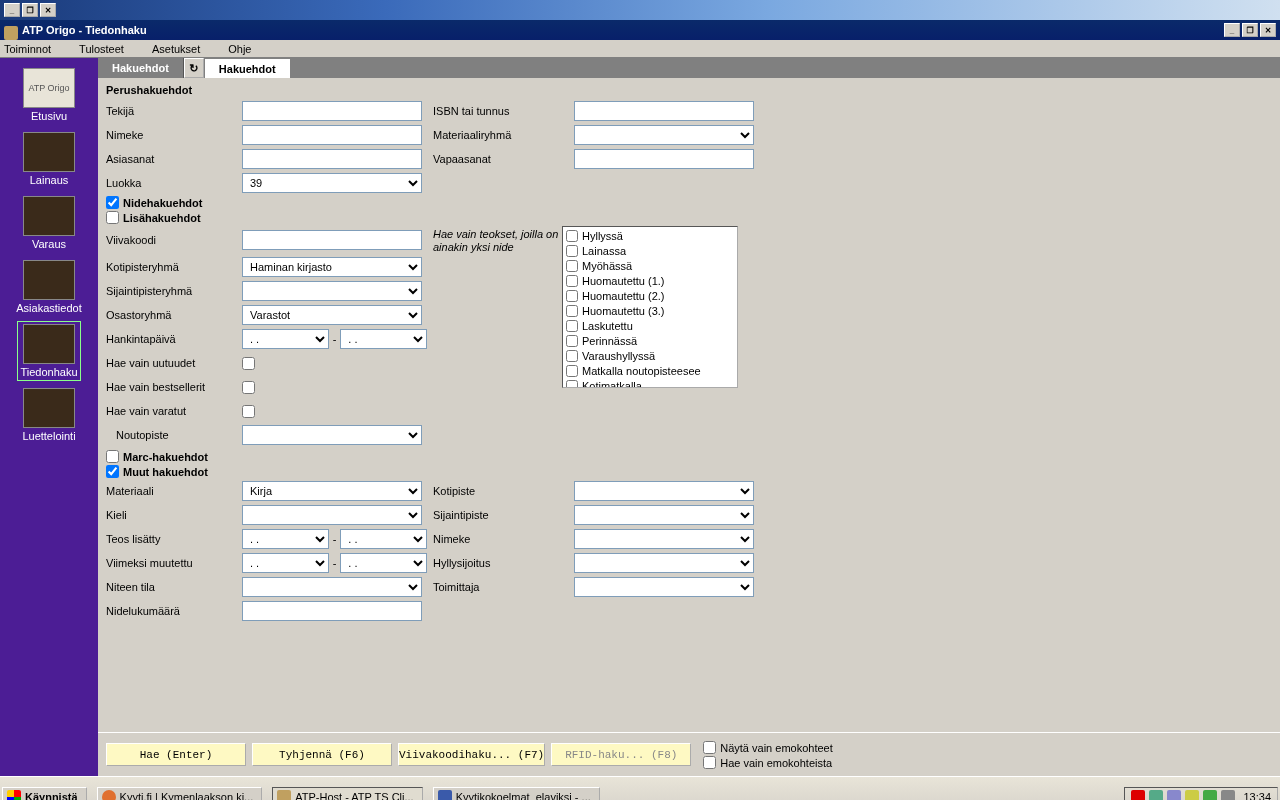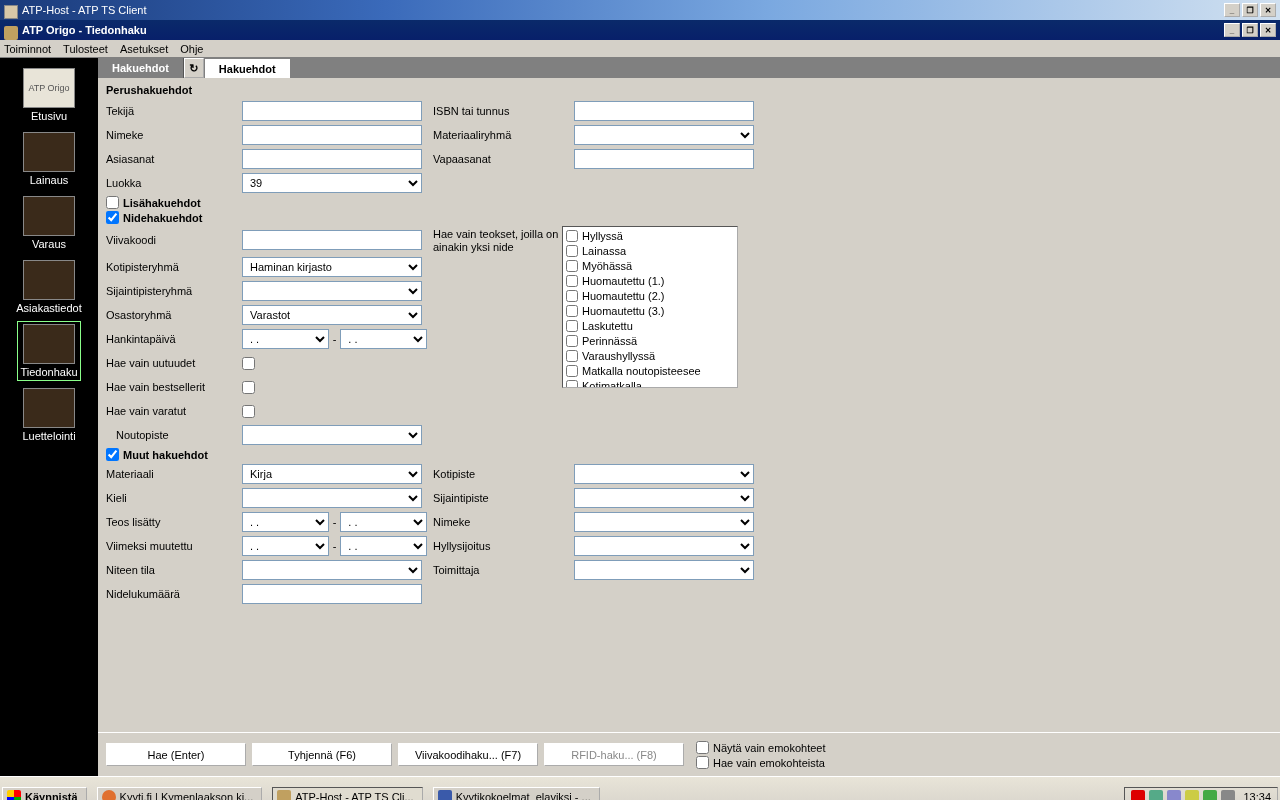--- a/index.html
+++ b/index.html
@@ -8,26 +8,26 @@
 .titlebar-outer { height: 20px; background: linear-gradient(to right, #1a3a7a, #3a6aba 30%, #7aa8e0 60%, #d0e0f0); display: flex; align-items: center; padding: 0 4px; color: #fff; }
 .titlebar-outer .title { flex: 1; padding-left: 18px; position: relative; }
 .titlebar-outer .app-icon { position: absolute; left: 0; top: 1px; width: 14px; height: 14px; background: #d8c8a8; border: 1px solid #888; }
 .win-controls { display: flex; gap: 2px; }
 .win-btn { width: 16px; height: 14px; background: #d4d0c8; border: 1px outset #fff; font-size: 8px; display: flex; align-items: center; justify-content: center; cursor: default; color: #000; font-weight: bold; }
 
 .titlebar-inner { height: 20px; background: linear-gradient(to bottom, #0a2a6a, #08206a); display: flex; align-items: center; padding: 0 4px; color: #fff; font-weight: bold; }
 .titlebar-inner .title { flex: 1; padding-left: 18px; position: relative; }
 .titlebar-inner .app-icon2 { position: absolute; left: 0; top: 2px; width: 14px; height: 14px; background: #c0a060; border-radius: 2px; }
 
-.menubar { height: 18px; background: #d4d0c8; display: flex; align-items: center; padding: 0 4px; gap: 12px; border-bottom: 1px solid #808080; }
+.menubar { height: 18px; background: #d4d0c8; display: flex; align-items: center; padding: 0 4px; gap: 28px; border-bottom: 1px solid #808080; }
 .menubar span { cursor: default; }
 
 .workspace { display: flex; height: calc(100% - 58px - 24px); }
 
-.sidebar { width: 98px; background: #000000; display: flex; flex-direction: column; align-items: center; padding-top: 8px; gap: 6px; }
+.sidebar { width: 98px; background: #4c1d95; display: flex; flex-direction: column; align-items: center; padding-top: 8px; gap: 6px; }
 .side-item { display: flex; flex-direction: column; align-items: center; color: #fff; cursor: pointer; padding: 2px; }
 .side-item.active { outline: 1px solid #8aff8a; }
 .side-icon { width: 52px; height: 40px; background: #e8e4d8; border: 1px solid #888; display: flex; align-items: center; justify-content: center; font-size: 9px; color: #555; text-align: center; }
 .side-icon.dark { background: #3a2a1a; }
 .side-label { margin-top: 2px; font-size: 11px; }
 
 .main { flex: 1; background: #d4d0c8; display: flex; flex-direction: column; }
 .tabbar { height: 20px; background: #808080; display: flex; align-items: stretch; }
 .tab { background: #808080; color: #fff; font-weight: bold; padding: 2px 14px; display: flex; align-items: center; border-right: 1px solid #555; }
 .tab-refresh { width: 20px; background: #d4d0c8; border: 1px outset #fff; display: flex; align-items: center; justify-content: center; font-weight: bold; color: #000; }
@@ -43,21 +43,21 @@
 input[type="text"], select { height: 20px; border: 1px solid #7f9db9; background: #fff; padding: 0 3px; font-size: 11px; }
 .w180 { width: 180px; }
 .w90 { width: 90px; }
 .date-sep { margin: 0 4px; }
 
 .status-list { position: absolute; left: 556px; top: 158px; width: 176px; height: 162px; border: 1px inset #aaa; background: #fff; overflow-y: scroll; padding: 1px; }
 .status-item { display: flex; align-items: center; gap: 4px; padding: 0 2px; height: 15px; }
 .status-item input { width: 12px; height: 12px; }
 
 .button-row { height: 44px; border-top: 1px solid #fff; background: #d4d0c8; display: flex; align-items: center; padding: 0 8px; gap: 6px; }
-.btn { height: 23px; min-width: 140px; background: #ffffff; border: 1px outset #fff; cursor: default; }
+.btn { height: 23px; min-width: 140px; background: #fef9c3; border: 1px outset #fff; cursor: default; font-family: Liberation Mono, monospace; }
 .btn:disabled { color: #888; }
 .rchecks { display: flex; flex-direction: column; margin-left: 6px; gap: 2px; }
 .rchecks label { display: flex; align-items: flex-end; gap: 4px; }
 
 .taskbar { height: 40px; background: linear-gradient(to bottom, #e8e4d8, #d4d0c8); border-top: 1px solid #fff; display: flex; align-items: center; padding: 8px 2px; gap: 10px; }
 .start-btn { height: 20px; padding: 0 8px 0 4px; background: #d4d0c8; border: 1px outset #fff; display: flex; align-items: center; gap: 4px; font-weight: bold; cursor: default; }
 .start-flag { width: 14px; height: 14px; background: conic-gradient(from 0deg, #f00 0 25%, #0a0 25% 50%, #00f 50% 75%, #fc0 75% 100%); border-radius: 2px; }
 .task-btn { height: 20px; padding: 0 8px 0 4px; border: 1px outset #fff; background: #d4d0c8; display: flex; align-items: center; gap: 4px; max-width: 170px; overflow: hidden; white-space: nowrap; cursor: default; }
 .task-btn.active { border: 1px inset #aaa; background: #e0dcd0; }
 .task-icon { width: 14px; height: 14px; background: #c0a060; border-radius: 2px; flex-shrink: 0; }
@@ -69,21 +69,20 @@
 
 
 .grid { display: grid; grid-template-columns: 130px 185px 135px 185px; column-gap: 6px; row-gap: 2px; align-items: center; }
 .grid input[type=checkbox] { width: 13px; height: 13px; }
 .cell { height: 22px; display: flex; align-items: center; }
 </style>
 </head>
 <body>
 
 <div class="titlebar-outer">
-  <div class="title"><span class="app-icon"></span><span>ATP-Host - ATP TS Client</span></div>
   <div class="win-controls">
     <div class="win-btn">_</div>
     <div class="win-btn">❐</div>
     <div class="win-btn">✕</div>
   </div>
 </div>
 
 <div class="titlebar-inner">
   <div class="title"><span class="app-icon2"></span><span>ATP Origo - Tiedonhaku</span></div>
   <div class="win-controls">
@@ -173,36 +172,36 @@
 
         <div class="cell lbl">Luokka</div>
         <div class="cell">
             <select class="w180"><option>39</option></select>
           </div>
         <div class="cell"></div>
           <div class="cell"></div>
       </div>
 
       <div class="chk-title">
+          <input type="checkbox" checked="" style="">
+          <span>Nidehakuehdot</span>
+        </div>
+
+      <div class="chk-title">
           <input type="checkbox" style="">
           <span>Lisähakuehdot</span>
-        </div>
-
-      <div class="chk-title">
-          <input type="checkbox" checked="" style="">
-          <span>Nidehakuehdot</span>
         </div>
 
       <div style="position:relative;">
         <div class="grid">
           <div class="cell lbl">Viivakoodi</div>
           <div class="cell">
               <input type="text" class="w180" style="">
             </div>
-          <div class="cell lbl2" style="align-items:flex-start;height:auto;padding-top:2px;line-height:13px;">Hae vain teokset, joilla on ainakin yksi nide</div>
+          <div class="cell lbl2" style="align-items:flex-start;height:auto;padding-top:2px;line-height:13px;font-style:italic;">Hae vain teokset, joilla on ainakin yksi nide</div>
           <div class="cell"></div>
 
           <div class="cell lbl">Kotipisteryhmä</div>
           <div class="cell">
               <select class="w180"><option>Haminan kirjasto</option></select>
             </div>
           <div class="cell"></div>
             <div class="cell"></div>
 
           <div class="cell lbl">Sijaintipisteryhmä</div>
@@ -306,20 +305,24 @@
               <input type="checkbox" style="">
               <span>Tarroitettavana</span>
             </div>
             <div class="status-item">
               <input type="checkbox" style="">
               <span>Viimeisteltävänä</span>
             </div>
           </div>
       </div>
 
+      <div class="chk-title" style="margin-top:4px">
+          <input type="checkbox" style="">
+          <span>Marc-hakuehdot</span>
+        </div>
 
       <div class="chk-title">
           <input type="checkbox" checked="" style="">
           <span>Muut hakuehdot</span>
         </div>
 
       <div class="grid">
         <div class="cell lbl">Materiaali</div>
         <div class="cell">
             <select class="w180"><option>Kirja</option></select>

